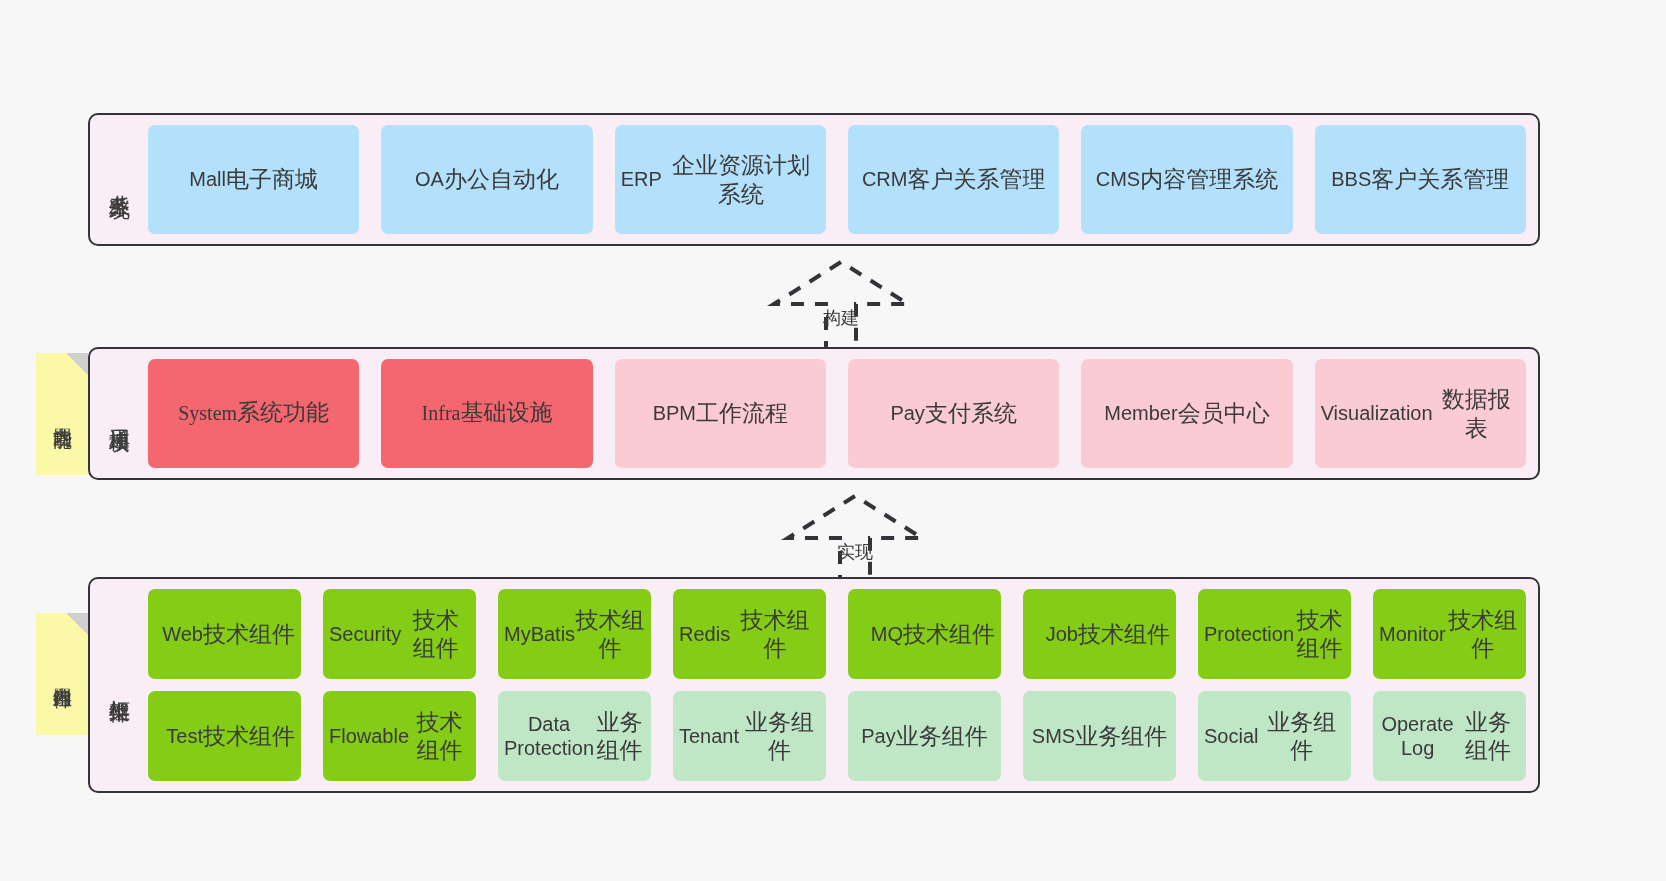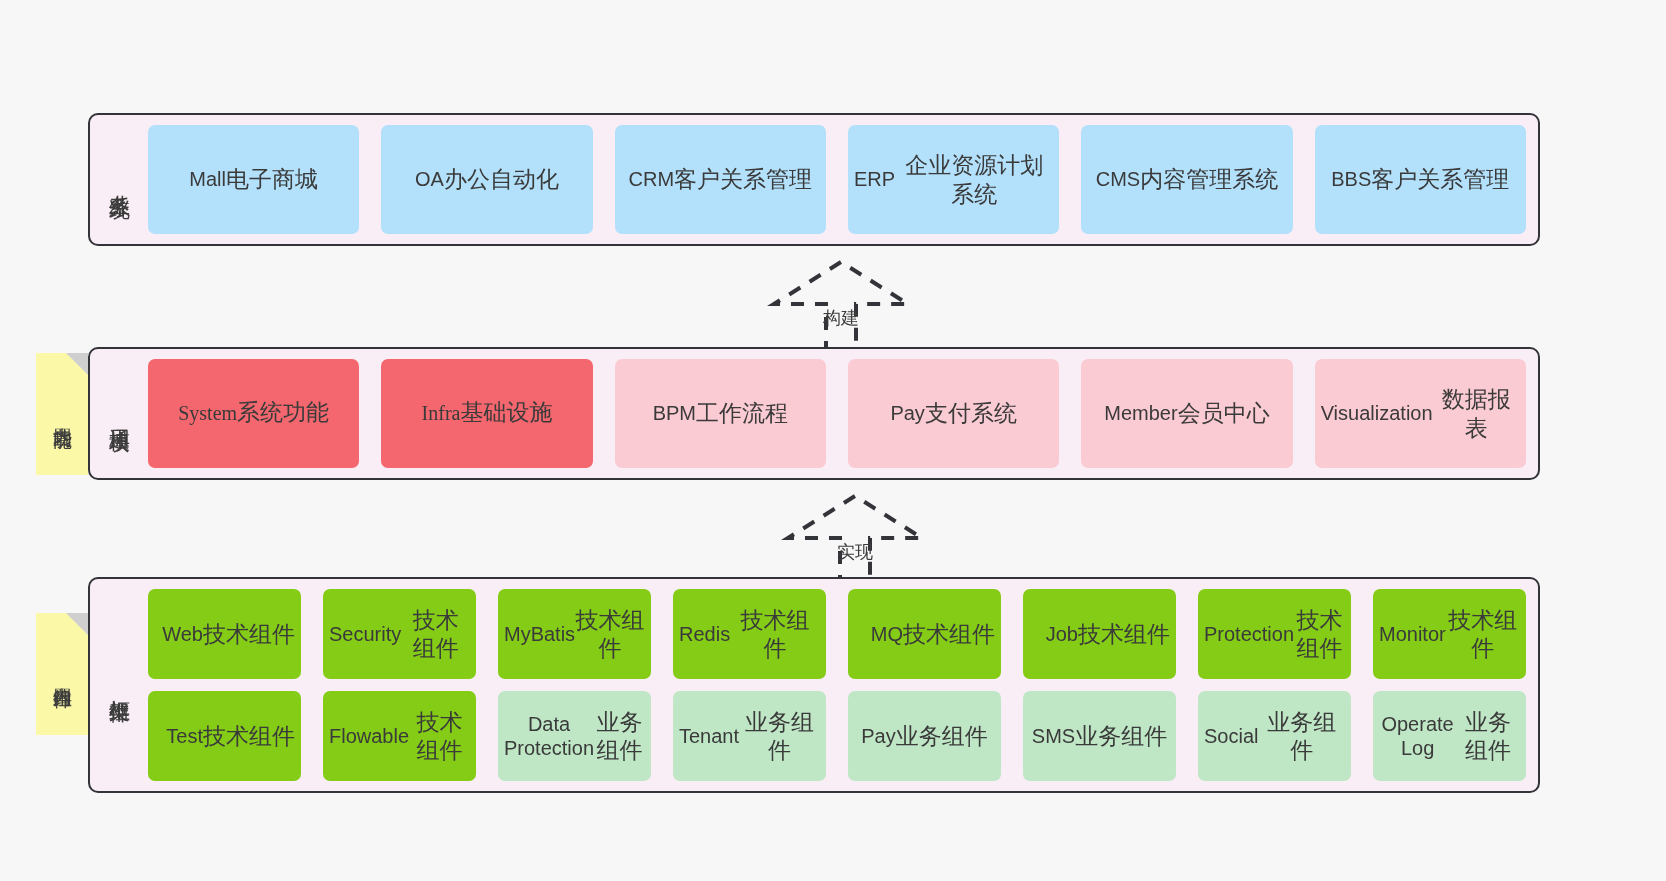--- a/index.html
+++ b/index.html
@@ -153,26 +153,26 @@
       <div class="row">
         <div class="card c-blue">
           <span class="en">Mall</span>
           <span class="cn">电子商城</span>
         </div>
         <div class="card c-blue">
           <span class="en">OA</span>
           <span class="cn">办公自动化</span>
         </div>
         <div class="card c-blue">
+          <span class="en">ERP</span>
+          <span class="cn">企业资源计划系统</span>
+        </div>
+        <div class="card c-blue">
           <span class="en">CRM</span>
           <span class="cn">客户关系管理</span>
-        </div>
-        <div class="card c-blue">
-          <span class="en">ERP</span>
-          <span class="cn">企业资源计划系统</span>
         </div>
         <div class="card c-blue">
           <span class="en">CMS</span>
           <span class="cn">内容管理系统</span>
         </div>
         <div class="card c-blue">
           <span class="en">BBS</span>
           <span class="cn">客户关系管理</span>
         </div>
       </div>

